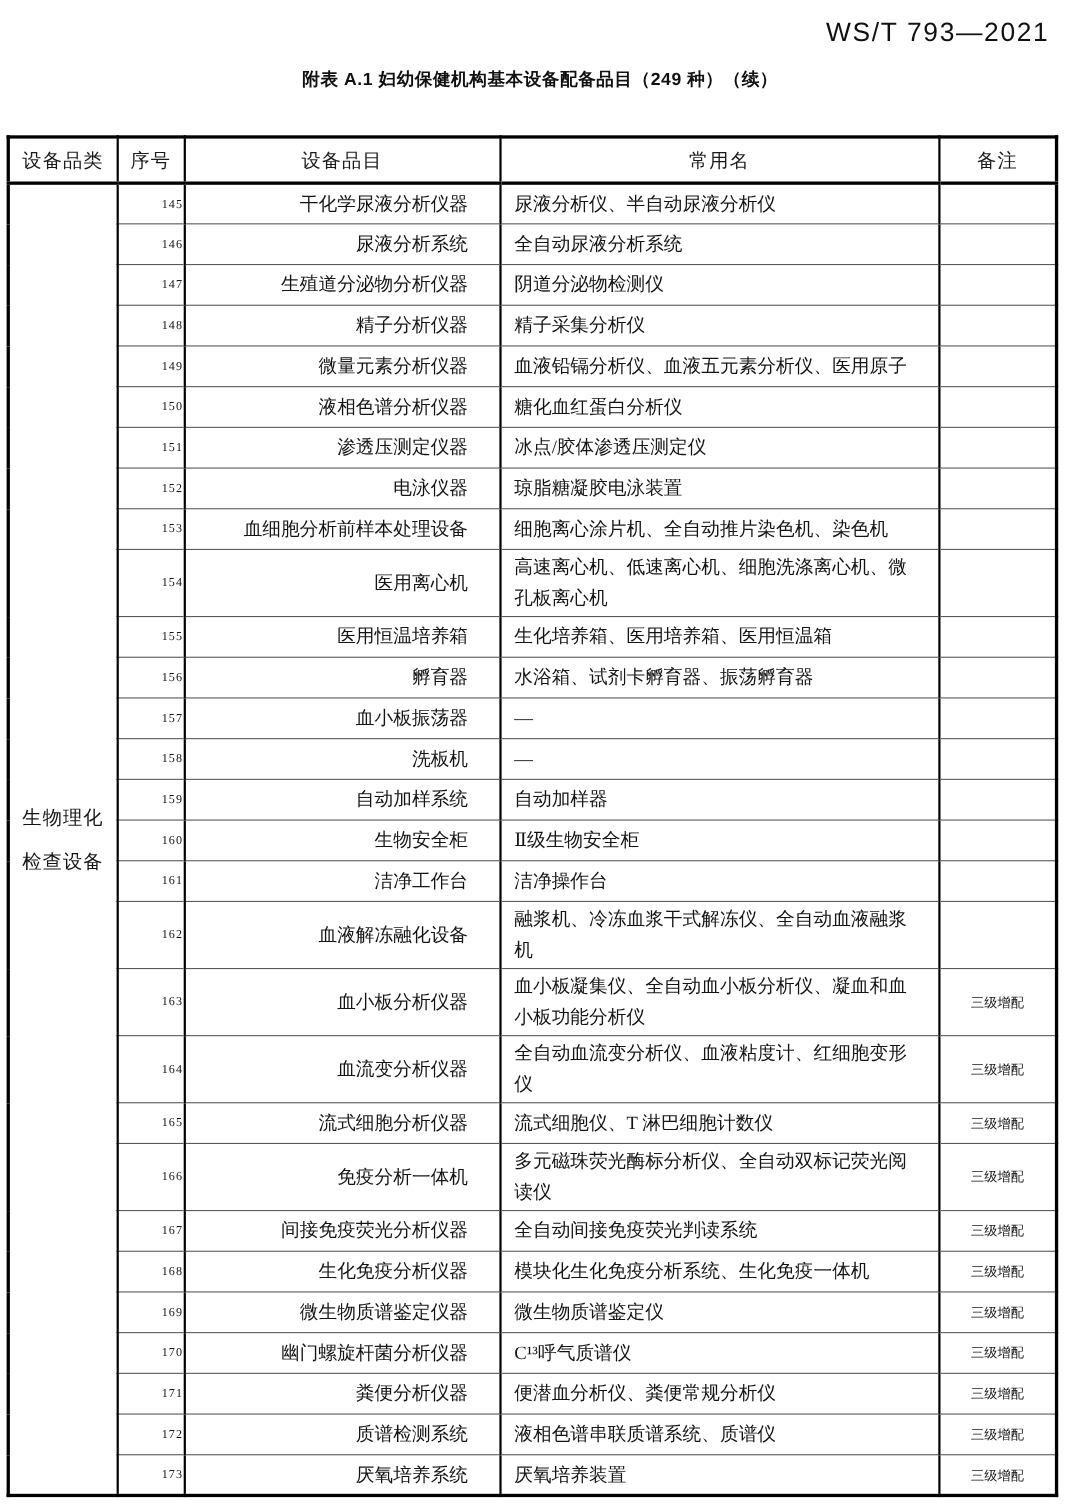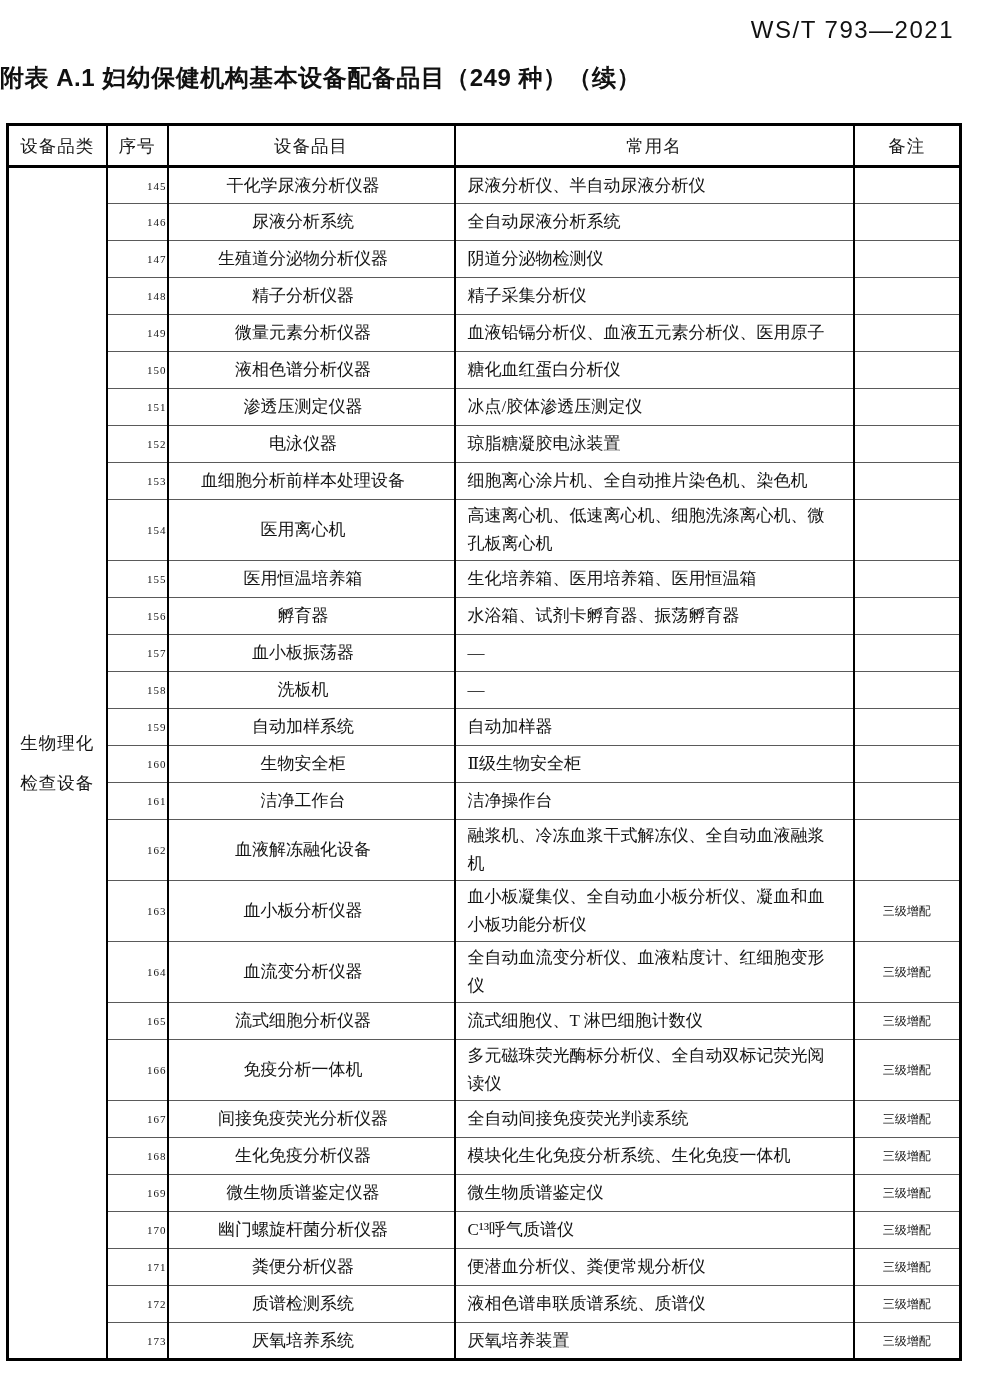--- a/index.html
+++ b/index.html
@@ -22,24 +22,24 @@
     font-family: "Liberation Sans", "DejaVu Sans", sans-serif;
     font-size: 24px;
     letter-spacing: 1.5px;
     color: #111;
   }
   .doc-title {
     position: absolute;
     top: 62px;
     left: 0;
     width: 982px;
-    text-align: left;
+    text-align: center;
     font-family: "Liberation Sans", "DejaVu Sans", sans-serif;
     font-weight: bold;
-    font-size: 24px;
+    font-size: 16px;
     letter-spacing: 0.5px;
     color: #111;
   }
   table.equip {
     position: absolute;
     top: 123px;
     left: 6px;
     width: 953px;
     border-collapse: collapse;
     table-layout: fixed;
@@ -81,21 +81,21 @@
     border-top: none;
     border-bottom: none;
     margin-top: 28px;
   }
   td.c-no {
     text-align: right;
     font-size: 11px;
     letter-spacing: 1px;
   }
   td.c-item {
-    text-align: center;
+    text-align: right;
     padding-left: 12px;
     padding-right: 28px;
   }
   td.c-common {
     text-align: left;
     padding-left: 12px;
     padding-right: 16px;
   }
   td.c-note {
     text-align: center;

